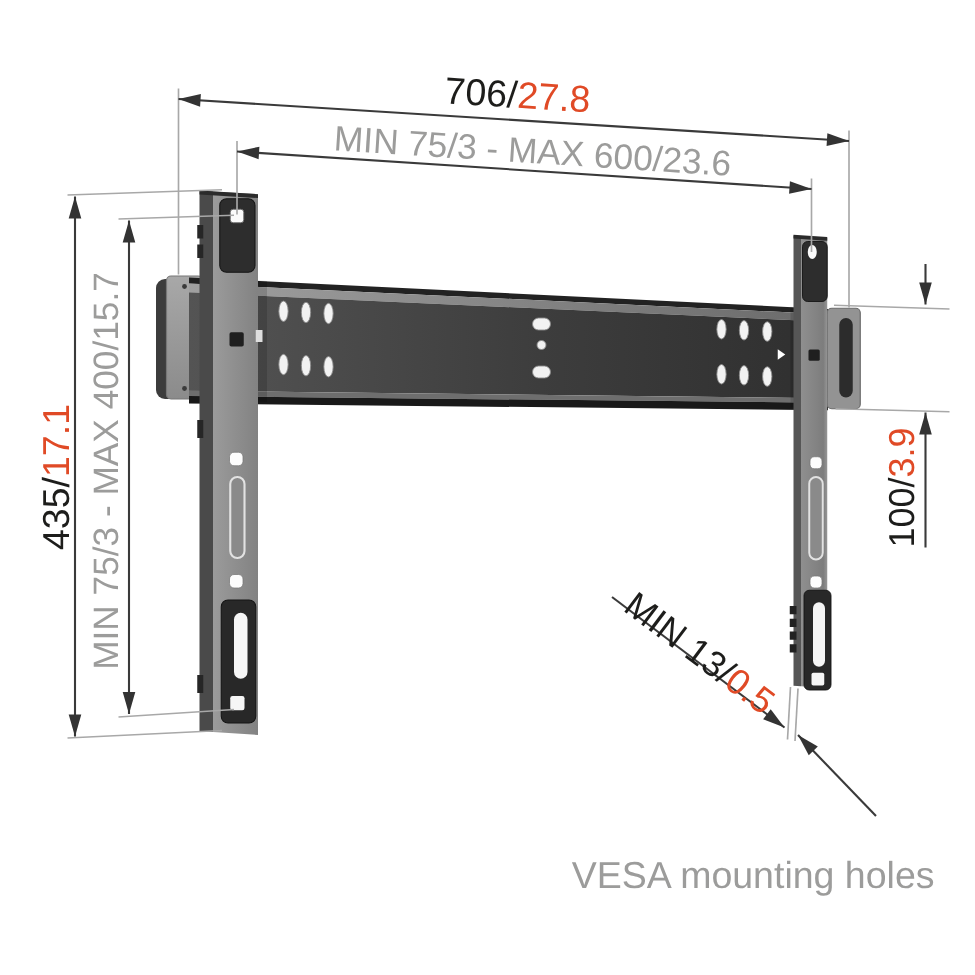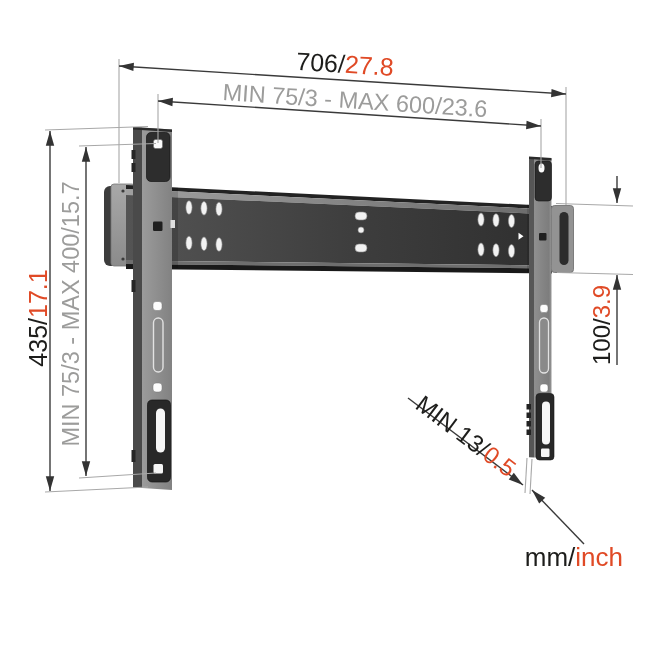--- a/index.html
+++ b/index.html
@@ -185,17 +185,17 @@
   </div>
 
   <div class="lbl" style="left:602px;top:325px;transform:translate(-50%,-50%) rotate(-90deg);font-size:24px;">
     <span class="ink">100/</span><span class="orange">3.9</span>
   </div>
 
   <div class="lbl" style="left:466px;top:436px;transform:translate(-50%,-50%) rotate(37deg);font-size:24px;">
     <span class="ink">MIN 13/</span><span class="orange">0.5</span>
   </div>
 
-  <div class="legend-units">
-    <span class="ink">mm/</span><span class="orange">inch</span>
+  <div class="legend-note gray">
+    <span>VESA mounting holes</span>
   </div>
 
 </div>
 
 </body></html>

